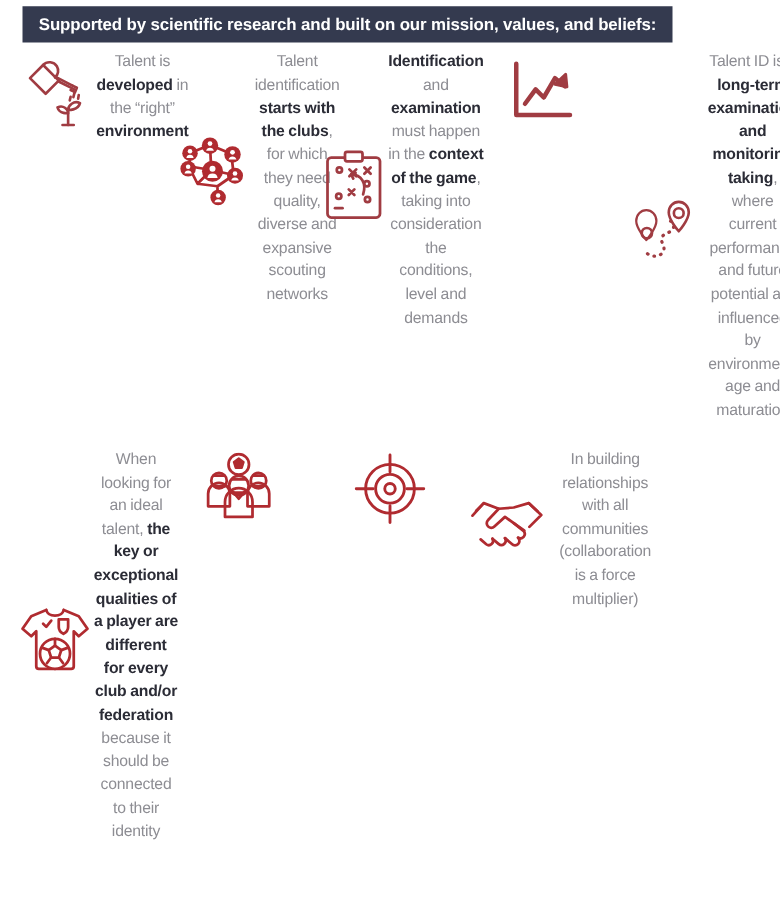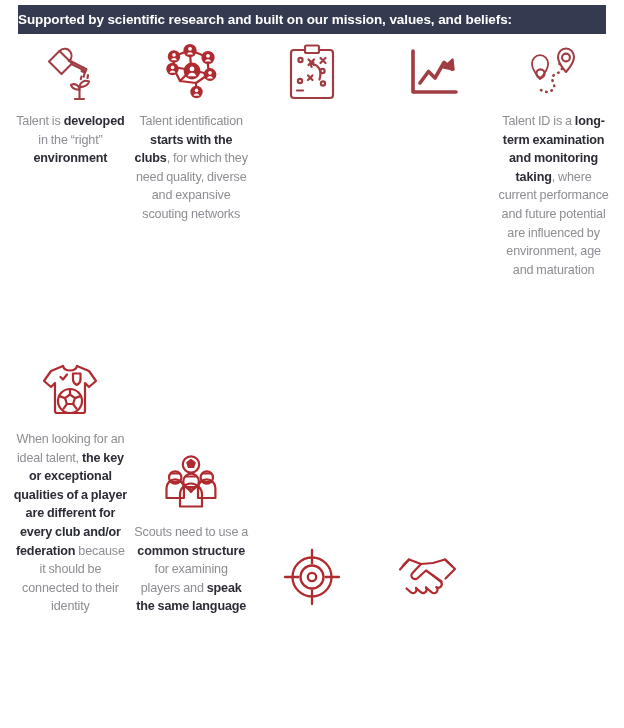--- a/index.html
+++ b/index.html
@@ -13,24 +13,25 @@
   #page {
     position: relative;
     width: 624px; height: 728px;
     background: #ffffff;
   }
 
   
   .banner {
     position: absolute;
     left: 18px; top: 5px;
-    width: 588px; height: 29px;
+    width: 520px; height: 29px;
     background: #343a4f;
     display: flex;
     align-items: center;
+    justify-content: center;
   }
   .banner-text {
     color: #ffffff;
     font-size: 13.5px;
     font-weight: 700;
     letter-spacing: -0.1px;
     white-space: nowrap;
   }
 
   
@@ -40,21 +41,21 @@
     width: 604px;
     display: flex;
     flex-wrap: wrap;
   }
   .row { display: flex; width: 604px; }
   .row-2 { margin-top: 8px; }
 
   .card {
     width: 120.8px;
     display: flex;
-    flex-direction: column;
+    flex-direction: row;
     align-items: center;
     padding: 0 3px;
   }
   .card-icon {
     height: 66px;
     width: 100%;
     display: flex;
     align-items: center;
     justify-content: center;
     margin-bottom: 6px;
@@ -72,21 +73,21 @@
   .card-text b {
     color: #2b2c36;
     font-weight: 700;
   }
 
   
   .row-2 .card { padding-top: 0; }
 
   
   .row-1 { height: 310px; align-items: flex-start; }
-  .row-2 { align-items: flex-end; }
+  .row-2 { align-items: flex-start; }
 </style>
 </head>
 <body>
 
 <div id="page">
 
   <div class="banner">
     <span class="banner-text">Supported by scientific research and built on our mission, values, and beliefs:</span>
   </div>
 
@@ -154,20 +155,21 @@
             <circle cx="38.5" cy="29" r="2.1"></circle>
             <circle cx="39" cy="41.5" r="2.1"></circle>
             <path d="M24.5 17.5 l5.5 5.5 M30 17.5 l-5.5 5.5"></path>
             <path d="M36.5 16 l5 5 M41.5 16 l-5 5"></path>
             <path d="M24 33.5 l4.5 4.5 M28.5 33.5 l-4.5 4.5"></path>
             <path d="M26 21.5 C34 22 38.5 28 35.5 37.5"></path>
             <path d="M26 21.5 l3.5 -1.2 M26 21.5 l1.6 3.4"></path>
             <path d="M13 48.5 h6"></path>
           </svg>
         </div>
+        <div class="card-text"><b>Identification</b> and <b>examination</b> must happen in the <b>context of the game</b>, taking into consideration the conditions, level and demands</div>
       </div>
 
       <div class="card">
         <div class="card-icon">
           <svg width="58" height="56" viewBox="0 0 58 56" fill="none" stroke="#a03c42" stroke-width="3.6" stroke-linecap="round" stroke-linejoin="round">
             <path d="M9 6 V47 H52"></path>
             <path d="M16 38 L24.5 26.5 L31 33 L40 17.5 L48 24"></path>
             <path d="M48.5 14.5 L49.5 24.5 L40 22.5 Z" fill="#a03c42" stroke-width="2.4"></path>
           </svg>
         </div>
@@ -215,21 +217,20 @@
             <path d="M11.5 33 a8.7 8.7 0 0 1 17.4 0 v10 h-17.4 Z"></path>
             <path d="M45.6 22.5 a6.2 6.2 0 1 1 12.4 0 a6.2 6.2 0 1 1 -12.4 0 Z"></path>
             <path d="M47.8 18.5 h8 M47.5 27 h8"></path>
             <path d="M43 33 a8.7 8.7 0 0 1 17.4 0 v10 h-17.4 Z"></path>
             <path d="M28.3 26.5 a7.8 7.8 0 1 1 15.6 0 a7.8 7.8 0 1 1 -15.6 0 Z"></path>
             <path d="M30.8 21.5 h10.5 M30.5 32 h10.8"></path>
             <path d="M25 39.5 a11 11 0 0 1 22 0 v12 h-22 Z"></path>
             <path d="M31.5 31.5 L36 37 L40.5 31.5"></path>
           </svg>
         </div>
-        <div class="card-text">Scouts need to use a <b>common structure</b> for examining players and <b>speak the same language</b></div>
       </div>
 
       <div class="card">
         <div class="card-icon">
           <svg width="60" height="60" viewBox="0 0 60 60" fill="none" stroke="#b02b30" stroke-width="2.3" stroke-linecap="round" stroke-linejoin="round">
             <circle cx="30" cy="30" r="19.5"></circle>
             <circle cx="30" cy="30" r="11.5"></circle>
             <circle cx="30" cy="30" r="4.2"></circle>
             <path d="M30 3 V16.5 M30 43.5 V57 M3 30 H16.5 M43.5 30 H57"></path>
           </svg>
@@ -242,17 +243,18 @@
           <svg width="72" height="52" viewBox="0 0 72 52" fill="none" stroke="#b02b30" stroke-width="2.2" stroke-linecap="round" stroke-linejoin="round">
             <path d="M3 18.5 L12 8.5 L24 13 L36 12 L48 8.5 L58 18 L48.5 27.5"></path>
             <path d="M24 13 L15.5 22 a3.6 3.6 0 0 0 5 5.2 L29 19.5 L36 24.5 L44 31 a3.5 3.5 0 0 1 -4.5 5.2"></path>
             <path d="M39.5 36.2 a3.5 3.5 0 0 1 -5 5 L29 36.5"></path>
             <path d="M29 36.5 a3.5 3.5 0 0 1 -5.2 4.6 L19 37"></path>
             <path d="M19 37 a3.4 3.4 0 0 1 -5 4.4 L9.5 37.5"></path>
             <path d="M36 24.5 L44.5 30.5"></path>
             <path d="M12 8.5 L6 14.5 M48 8.5 L55 15"></path>
           </svg>
         </div>
+        <div class="card-text">In building relationships with all communities (collaboration is a force multiplier)</div>
       </div>
 
     </div>
   </div>
 </div>
 
 </body></html>

